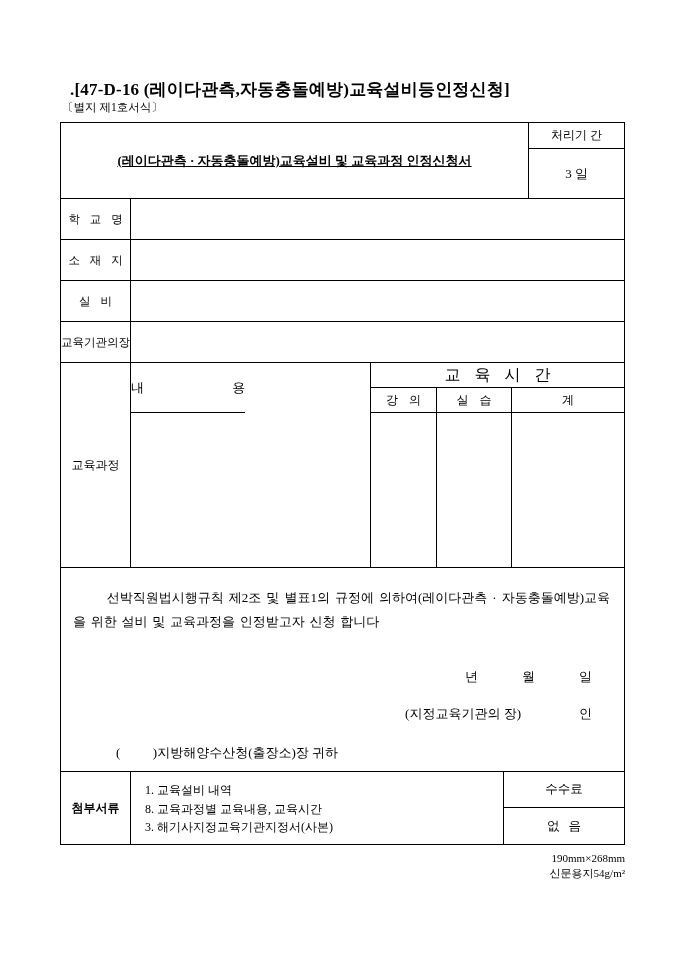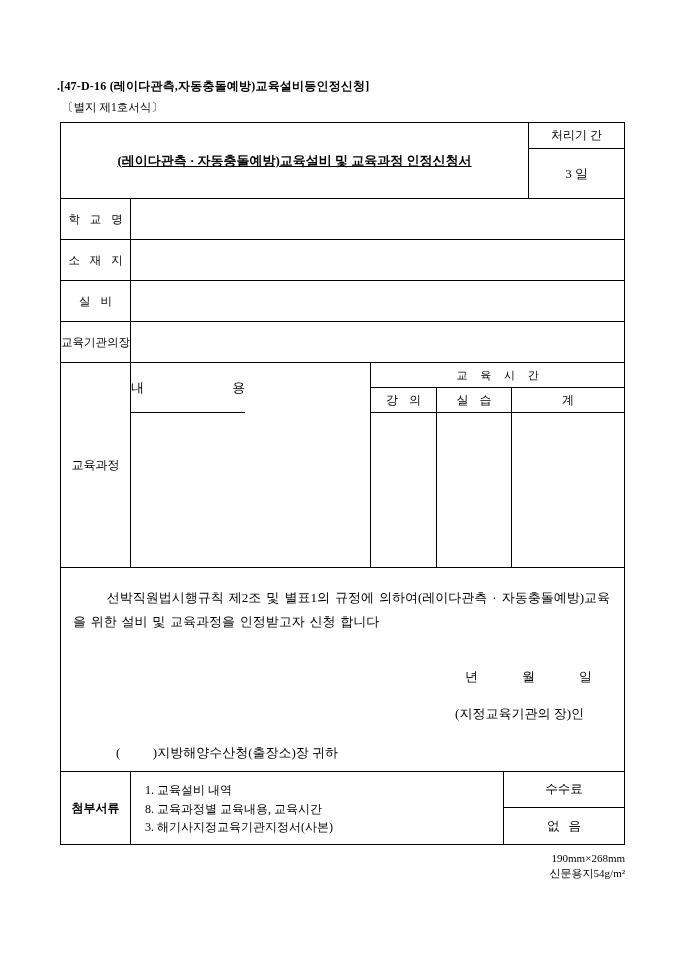--- a/index.html
+++ b/index.html
@@ -2,21 +2,21 @@
 <html><head>
 <meta charset="utf-8">
 <style>
   * { margin:0; padding:0; box-sizing:border-box; }
   html,body { background:#e8e8e8; }
   .page {
     width:680px; height:962px; background:#ffffff; position:relative;
     font-family:"Liberation Serif","DejaVu Serif",serif; color:#000;
     margin:0 auto; overflow:hidden;
   }
-  .doc-code { position:absolute; left:57px; top:78px; font-weight:bold; font-size:12px; letter-spacing:0.2px; }
+  .doc-code { position:absolute; left:70px; top:78px; font-weight:bold; font-size:17px; letter-spacing:0.2px; }
   .form-note { position:absolute; left:62px; top:100px; font-size:11.5px; }
 
   .form-table { position:absolute; left:60px; top:122px; width:565px; border:1.5px solid #000; background:#fff; }
 
   .title-row { display:flex; height:75px; }
   .title-cell { flex:1; display:flex; align-items:center; justify-content:center;
     border-right:1px solid #000; font-weight:bold; font-size:13px; white-space:pre;text-decoration:underline; }
   .processing-col { width:95px; display:flex; flex-direction:column; }
   .processing-label { height:26px; border-bottom:1px solid #000; display:flex; align-items:center; justify-content:center; font-size:12px; white-space:pre; }
   .processing-value { flex:1; display:flex; align-items:center; justify-content:center; font-size:13px; white-space:pre; }
@@ -28,33 +28,33 @@
 
   .curr-row { display:flex; height:205px; border-top:1px solid #000; }
   .curr-label { width:70px; border-right:1px solid #000; display:flex; align-items:center; justify-content:center; font-size:12px; }
   .curr-inner { flex:1; display:flex; }
   .content-col { width:240px; border-right:1px solid #000; display:flex; }
   .content-header { height:50px; border-bottom:1px solid #000; display:flex; align-items:center; justify-content:center;
     font-size:13px; word-spacing:85px; white-space:pre; }
   .content-body { flex:1; }
   .hours-col { flex:1; display:flex; flex-direction:column; }
   .hours-header { height:25px; border-bottom:1px solid #000; display:flex; align-items:center; justify-content:center;
-    font-size:11px; word-spacing:10px; white-space:pre; }
+    font-size:16px; word-spacing:10px; white-space:pre; }
   .hours-sub { height:25px; border-bottom:1px solid #000; display:flex; }
   .hours-sub > div, .hours-body > div { display:flex; align-items:center; justify-content:center; font-size:12px; word-spacing:8px; white-space:pre; }
   .hours-body { flex:1; display:flex; }
   .c1 { width:66px; border-right:1px solid #000; }
   .c2 { width:75px; border-right:1px solid #000; }
   .c3 { flex:1; }
 
   .para-row { height:204px; border-top:1px solid #000; position:relative; font-size:13px; }
   .body-text { position:absolute; top:18px; left:12px; right:14px; line-height:1.85; text-indent:2.6em;
     word-spacing:1.5px; text-align:justify; }
   .date-line { position:absolute; top:100px; right:32px; display:flex; gap:44px; font-size:13px; }
-  .signer-line { position:absolute; top:137px; right:40px; display:flex; align-items:center; font-size:13px; }
+  .signer-line { position:absolute; top:137px; right:32px; display:flex; align-items:center; gap:58px; font-size:13px; }
   .addressee { position:absolute; top:176px; left:55px; font-size:13px; white-space:pre; }
 
   .attach-row { display:flex; height:73px; border-top:1px solid #000; }
   .attach-label { width:70px; border-right:1px solid #000; display:flex; align-items:center; justify-content:center; font-size:12px;font-weight:bold; }
   .attach-items { flex:1; border-right:1px solid #000; padding:9px 0 0 14px; font-size:12px; line-height:1.55; }
   .fee-col { width:120px; display:flex; flex-direction:column; }
   .fee-label { height:36px; border-bottom:1px solid #000; display:flex; align-items:center; justify-content:center; font-size:12.5px; }
   .fee-value { flex:1; display:flex; align-items:center; justify-content:center; font-size:12.5px; word-spacing:6px; white-space:pre; }
 
   .footer-note { position:absolute; right:55px; top:851px; text-align:right; font-size:11px; line-height:1.35; }

